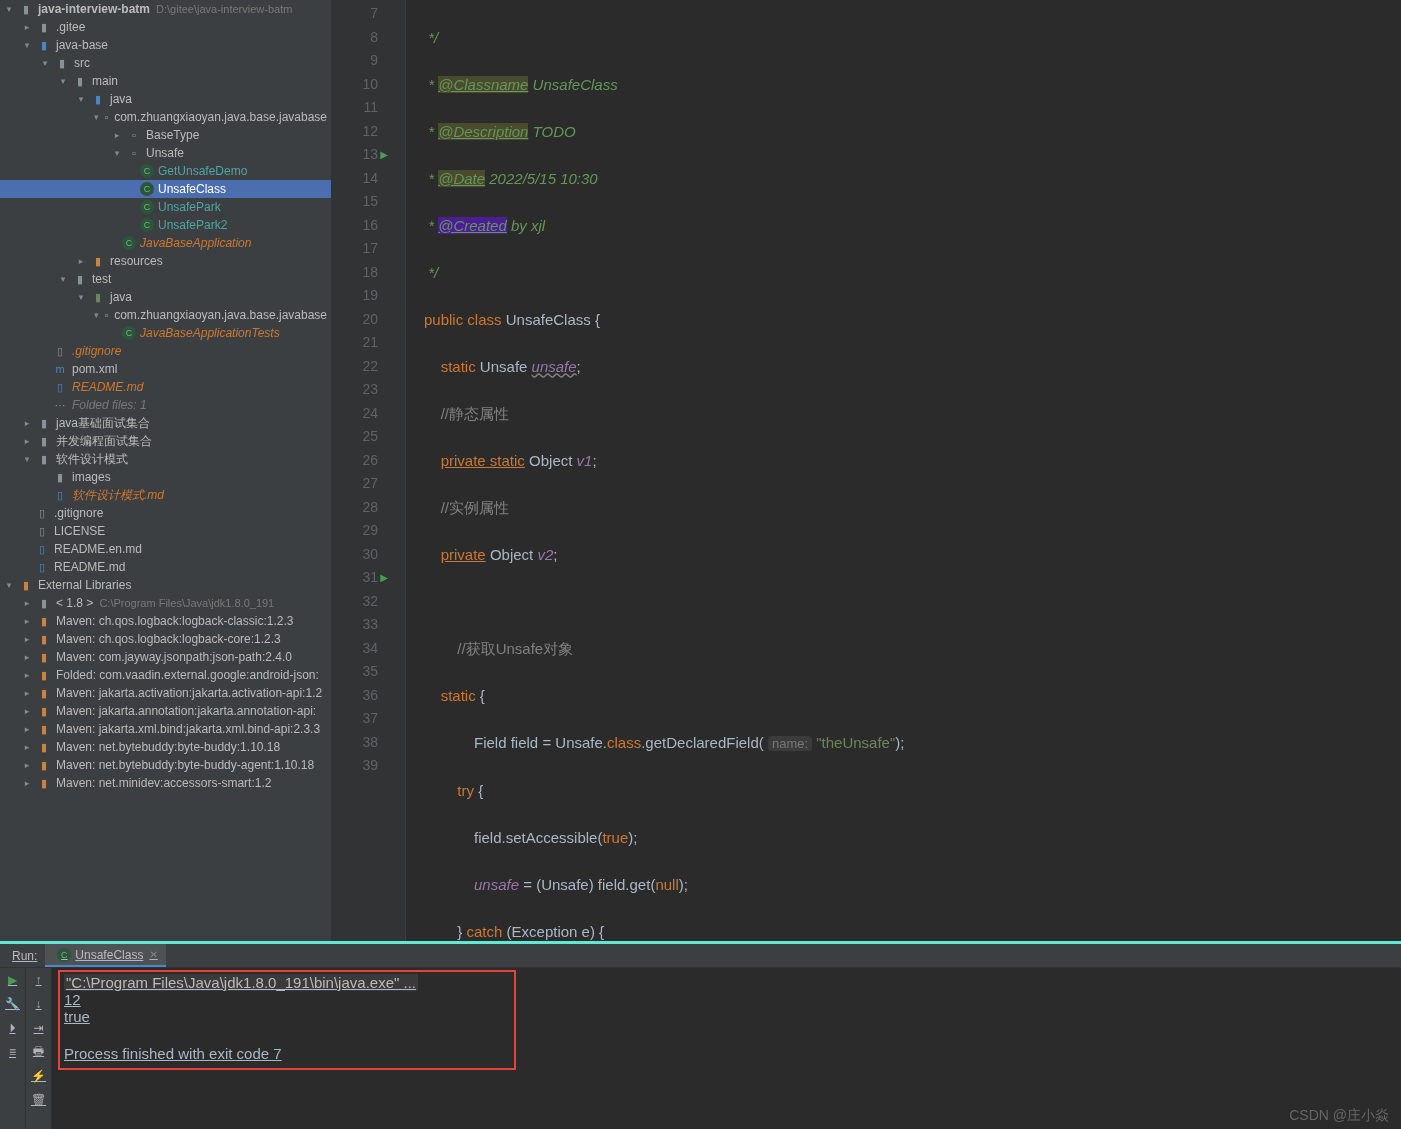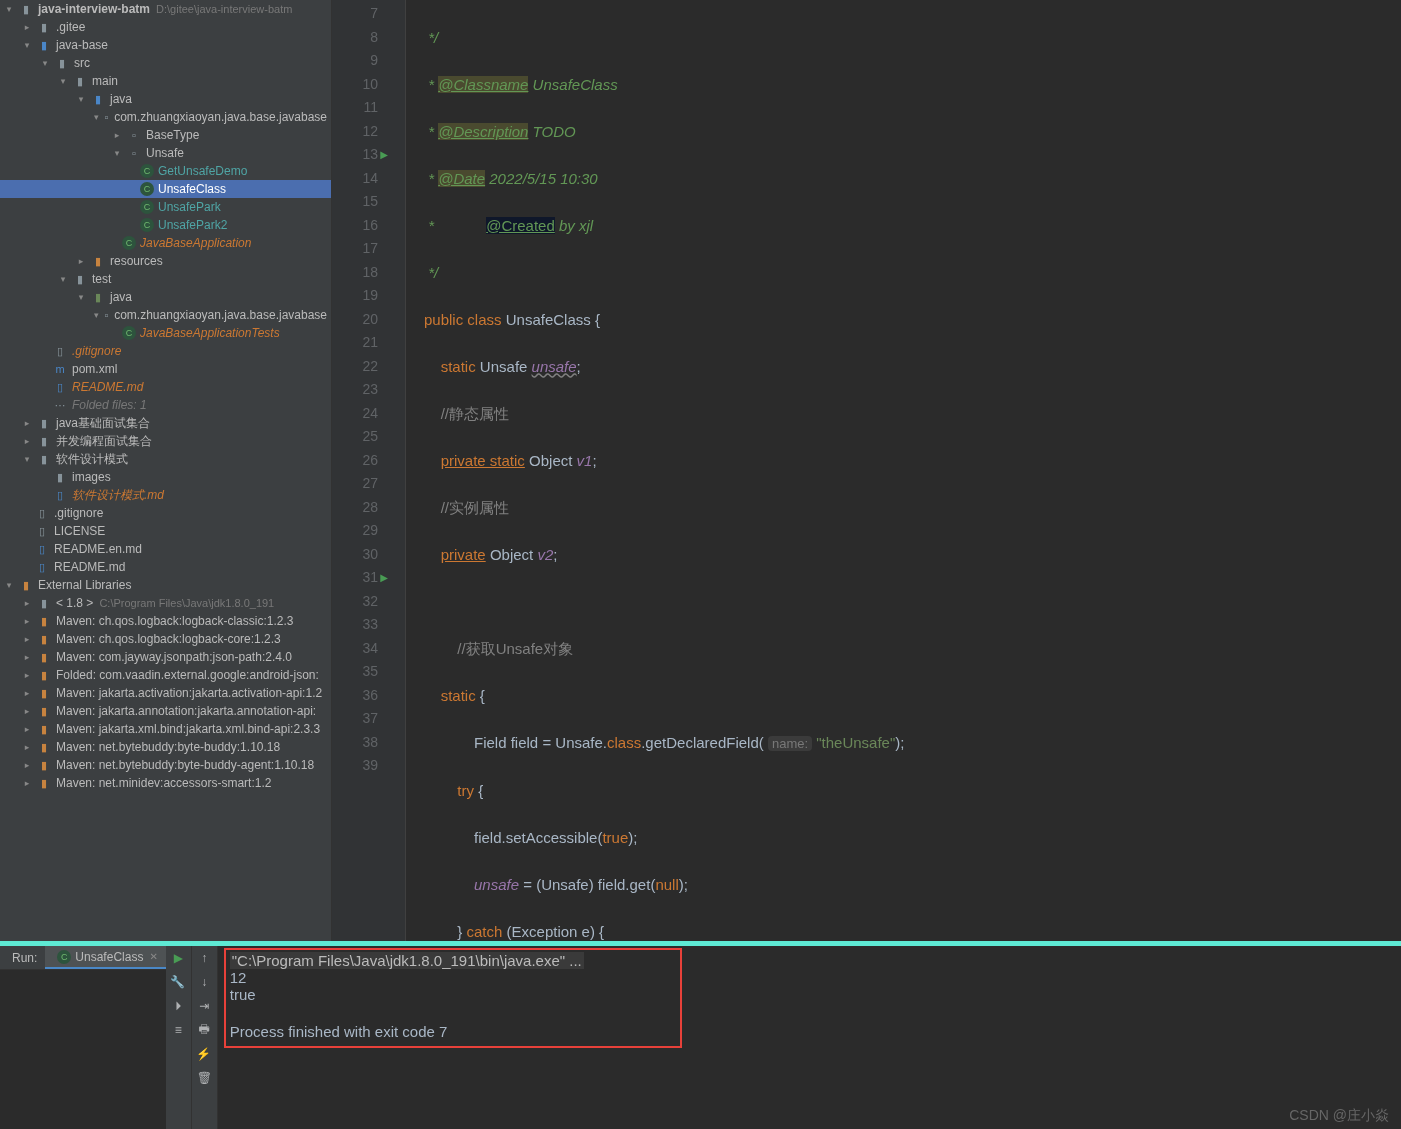--- a/index.html
+++ b/index.html
@@ -24,28 +24,28 @@
 .editor-area { flex:1; display:flex; background:#2b2b2b; }
 .gutter { width:60px; background:#313335; text-align:right; padding-right:14px; color:#606366; font-family:Consolas,monospace; font-size:14px; line-height:23.5px; padding-top:2px; position:relative; }
 .gutter .ln { position:relative; height:23.5px; }
 .run-mark { position:absolute; right:-10px; color:#499c54; font-size:10px; }
 .code { flex:1; font-family:Consolas,"Courier New",monospace; font-size:15px; line-height:23.5px; padding-left:18px; padding-top:2px; white-space:pre; overflow:hidden; }
 .c-kw { color:#cc7832; }
 .c-kw-u { color:#cc7832; text-decoration:underline; }
 .c-str { color:#6a8759; }
 .c-cm { color:#808080; }
 .c-doc { color:#629755; font-style:italic; }
-.c-tag { color:#629755; background:#0f172a; text-decoration:underline;margin-left:48px; }
+.c-tag { color:#629755; background:#4c1d95; font-style:italic; text-decoration:underline; }
 .c-tag-dep { color:#629755; background:#4a4a2f; font-style:italic; text-decoration:underline; }
 .c-fld { color:#9876aa; font-style:italic; }
 .c-fld-u { color:#9876aa; font-style:italic; text-decoration-line:underline; text-decoration-style:wavy; text-decoration-color:#808080; }
 .c-id { color:#a9b7c6; }
 .c-hint { color:#787878; background:#3b3b3b; padding:0 4px; border-radius:4px; font-size:13px; }
 
-.run-panel { height:188px; background:#2b2b2b; border-top:5px solid #5eead4; display:flex; flex-direction:row; }
+.run-panel { height:188px; background:#2b2b2b; border-top:3px solid #5eead4; display:flex; flex-direction:column;text-decoration:underline; }
 .run-tab-bar { height:24px; background:#3c3f41; display:flex; align-items:center; padding-left:4px; border-bottom:1px solid #323232; }
 .run-label { color:#bbbbbb; font-size:12px; padding:0 8px; }
 .run-tab { background:#4e5254; height:100%; display:flex; align-items:center; padding:0 8px; color:#bbbbbb; font-size:12px; border-bottom:2px solid #4a88c7; }
 .run-close { margin-left:6px; color:#888; font-size:10px; cursor:pointer; }
 .run-body { flex:1; display:flex; }
 .run-tools { width:26px; background:#3c3f41; display:flex; flex-direction:column; align-items:center; border-right:1px solid #323232; }
 .run-tools2 { width:26px; background:#3c3f41; display:flex; flex-direction:column; align-items:center; border-right:1px solid #323232; }
 .rt-btn { width:20px; height:20px; margin:2px 0; display:flex; align-items:center; justify-content:center; cursor:pointer; color:#afb1b3; font-size:12px; }
 .console { flex:1; font-family:Consolas,monospace; font-size:15px; padding:6px 12px; position:relative; }
 .red-box { position:absolute; top:2px; left:6px; width:458px; height:100px; border:2px solid #e8413a; pointer-events:none; }

